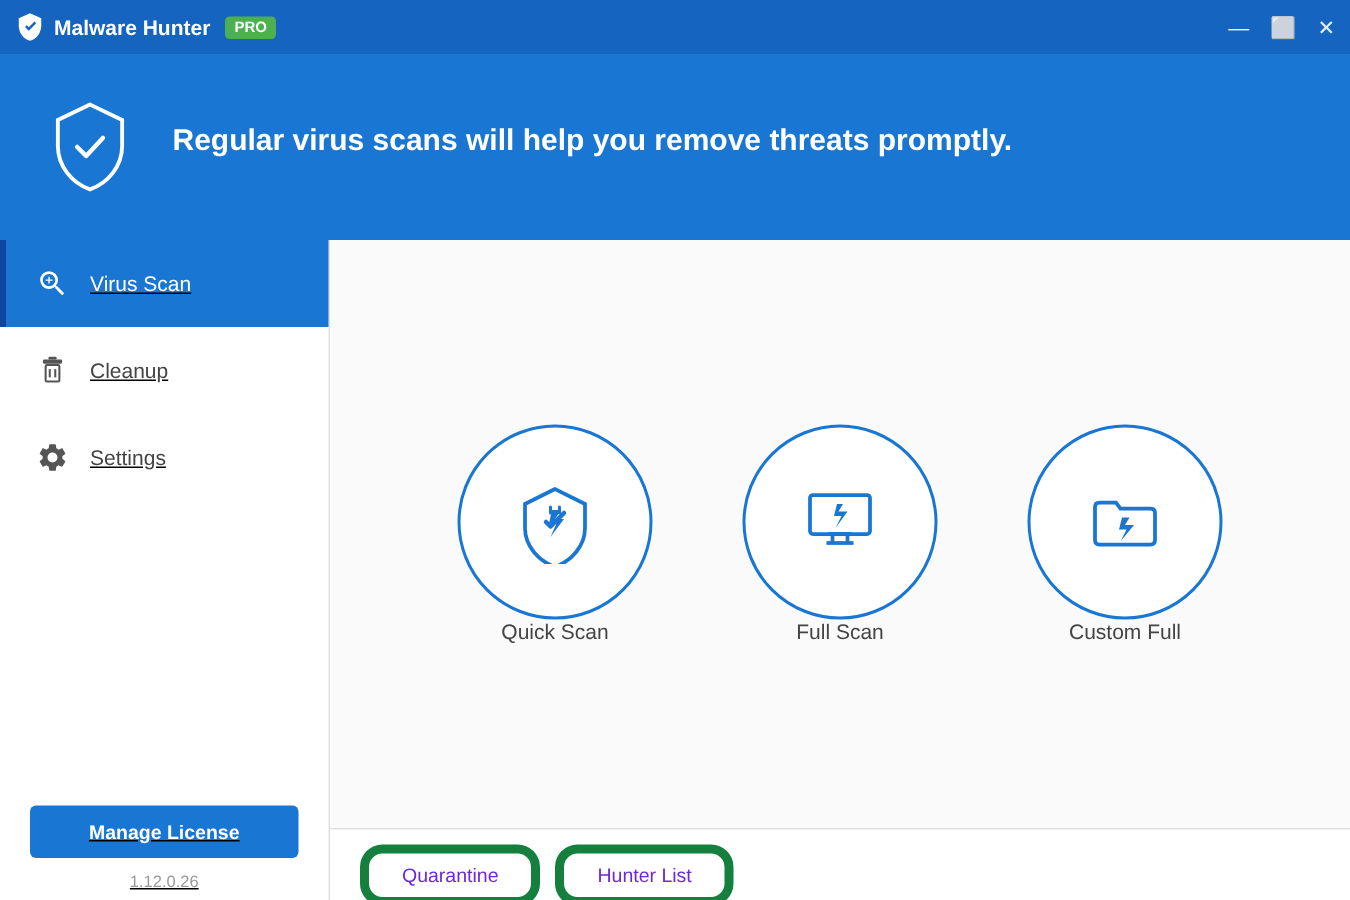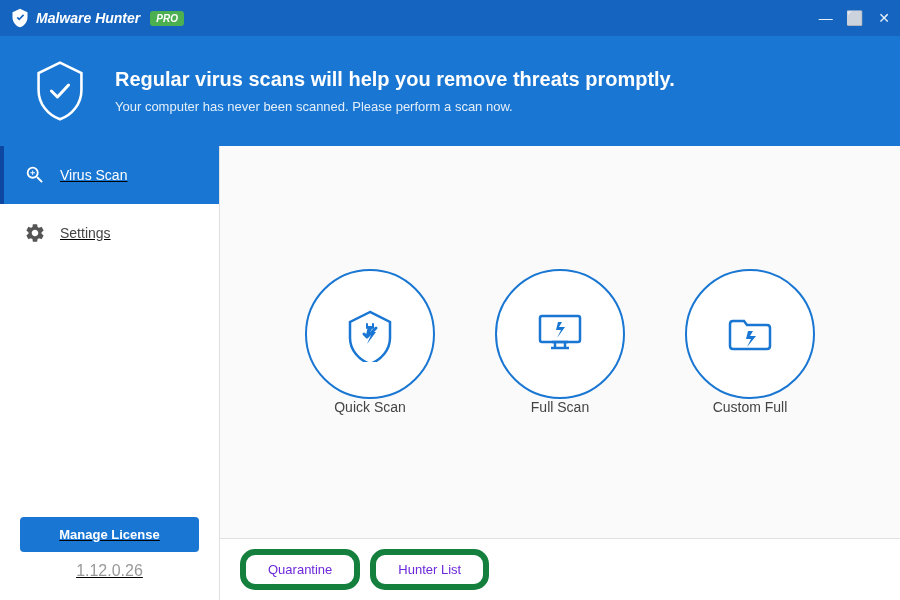--- a/index.html
+++ b/index.html
@@ -21,21 +21,20 @@
       padding: 0 10px;
       position: relative;
     }
     .title-bar-logo {
       display: flex;
       align-items: center;
       gap: 6px;
       color: white;
       font-size: 14px;
       font-weight: 600;
-      font-style: italic;
     }
     .title-bar-logo svg {
       width: 20px;
       height: 20px;
     }
     .pro-badge {
       background: #4caf50;
       color: white;
       font-size: 10px;
       font-weight: 700;
@@ -56,21 +55,21 @@
       font-size: 14px;
     }
     .window-controls span {
       cursor: pointer;
       opacity: 0.9;
     }
 
     
     .header-banner {
       background: #1976d2;
-      height: 110px;
+      height: 124px;
       display: flex;
       align-items: center;
       padding: 0 30px;
       gap: 25px;
     }
     .header-shield {
       width: 60px;
       height: 60px;
       flex-shrink: 0;
     }
@@ -138,21 +137,21 @@
       border-radius: 4px;
       padding: 10px 0;
       width: 100%;
       font-size: 13px;
       font-weight: 600;
       cursor: pointer;
       text-align: center;
     }
     .version-text {
       color: #999;
-      font-size: 16px;
+      font-size: 11px;
     }
 
     
     .content-area {
       flex: 1;
       background: #fafafa;
       display: flex;
       flex-direction: column;
     }
     .scan-options {
@@ -226,37 +225,46 @@
   </div>
 </div>
 
 <div class="header-banner">
   <svg class="header-shield" viewBox="0 0 60 70">
     <path d="M30 2L5 14v20c0 16 11 29 25 34 14-5 25-18 25-34V14L30 2z" fill="none" stroke="white" stroke-width="3"></path>
     <path d="M20 35l7 7 13-14" fill="none" stroke="white" stroke-width="3.5" stroke-linecap="round" stroke-linejoin="round"></path>
   </svg>
   <div class="header-text">
     <h2>Regular virus scans will help you remove threats promptly.</h2>
-    <p>Your computer has never been scanned. Please perform a scan now.</p>
   </div>
 </div>
 
 <div class="main-layout">
 
   <div class="sidebar">
 
     <div class="nav-item active">
       <svg viewBox="0 0 24 24" fill="currentColor">
         <path d="M15.5 14h-.79l-.28-.27A6.471 6.471 0 0 0 16 9.5 6.5 6.5 0 1 0 9.5 16c1.61 0 3.09-.59 4.23-1.57l.27.28v.79l5 4.99L20.49 19l-4.99-5zm-6 0C7.01 14 5 11.99 5 9.5S7.01 5 9.5 5 14 7.01 14 9.5 11.99 14 9.5 14z"></path>
         <path d="M10 7H9v2H7v1h2v2h1v-2h2V9h-2z"></path>
       </svg>
       <span>Virus Scan</span>
     </div>
 
 
+    <div class="nav-item">
+      <svg viewBox="0 0 24 24" fill="#555">
+        <rect x="5" y="4" width="14" height="3" rx="1"></rect>
+        <rect x="7" y="8" width="10" height="12" rx="1" fill="none" stroke="#555" stroke-width="1.5"></rect>
+        <line x1="10" y1="11" x2="10" y2="17" stroke="#555" stroke-width="1.5"></line>
+        <line x1="14" y1="11" x2="14" y2="17" stroke="#555" stroke-width="1.5"></line>
+        <rect x="9" y="2" width="6" height="2" rx="1"></rect>
+      </svg>
+      <span>Cleanup</span>
+    </div>
 
     <div class="nav-item">
       <svg viewBox="0 0 24 24" fill="#555">
         <path d="M19.14 12.94c.04-.3.06-.61.06-.94s-.02-.64-.07-.94l2.03-1.58c.18-.14.23-.41.12-.61l-1.92-3.32c-.12-.22-.37-.29-.59-.22l-2.39.96c-.5-.38-1.03-.7-1.62-.94l-.36-2.54c-.04-.24-.24-.41-.48-.41h-3.84c-.24 0-.43.17-.47.41l-.36 2.54c-.59.24-1.13.57-1.62.94l-2.39-.96c-.22-.08-.47 0-.59.22L2.74 8.87c-.12.21-.08.47.12.61l2.03 1.58c-.05.3-.09.63-.09.94s.02.64.07.94l-2.03 1.58c-.18.14-.23.41-.12.61l1.92 3.32c.12.22.37.29.59.22l2.39-.96c.5.38 1.03.7 1.62.94l.36 2.54c.05.24.24.41.48.41h3.84c.24 0 .44-.17.47-.41l.36-2.54c.59-.24 1.13-.56 1.62-.94l2.39.96c.22.08.47 0 .59-.22l1.92-3.32c.12-.22.07-.47-.12-.61l-2.01-1.58zM12 15.6c-1.98 0-3.6-1.62-3.6-3.6s1.62-3.6 3.6-3.6 3.6 1.62 3.6 3.6-1.62 3.6-3.6 3.6z"></path>
       </svg>
       <span>Settings</span>
     </div>
 
     <div class="sidebar-bottom">
       <button class="manage-license-btn">Manage License</button>

